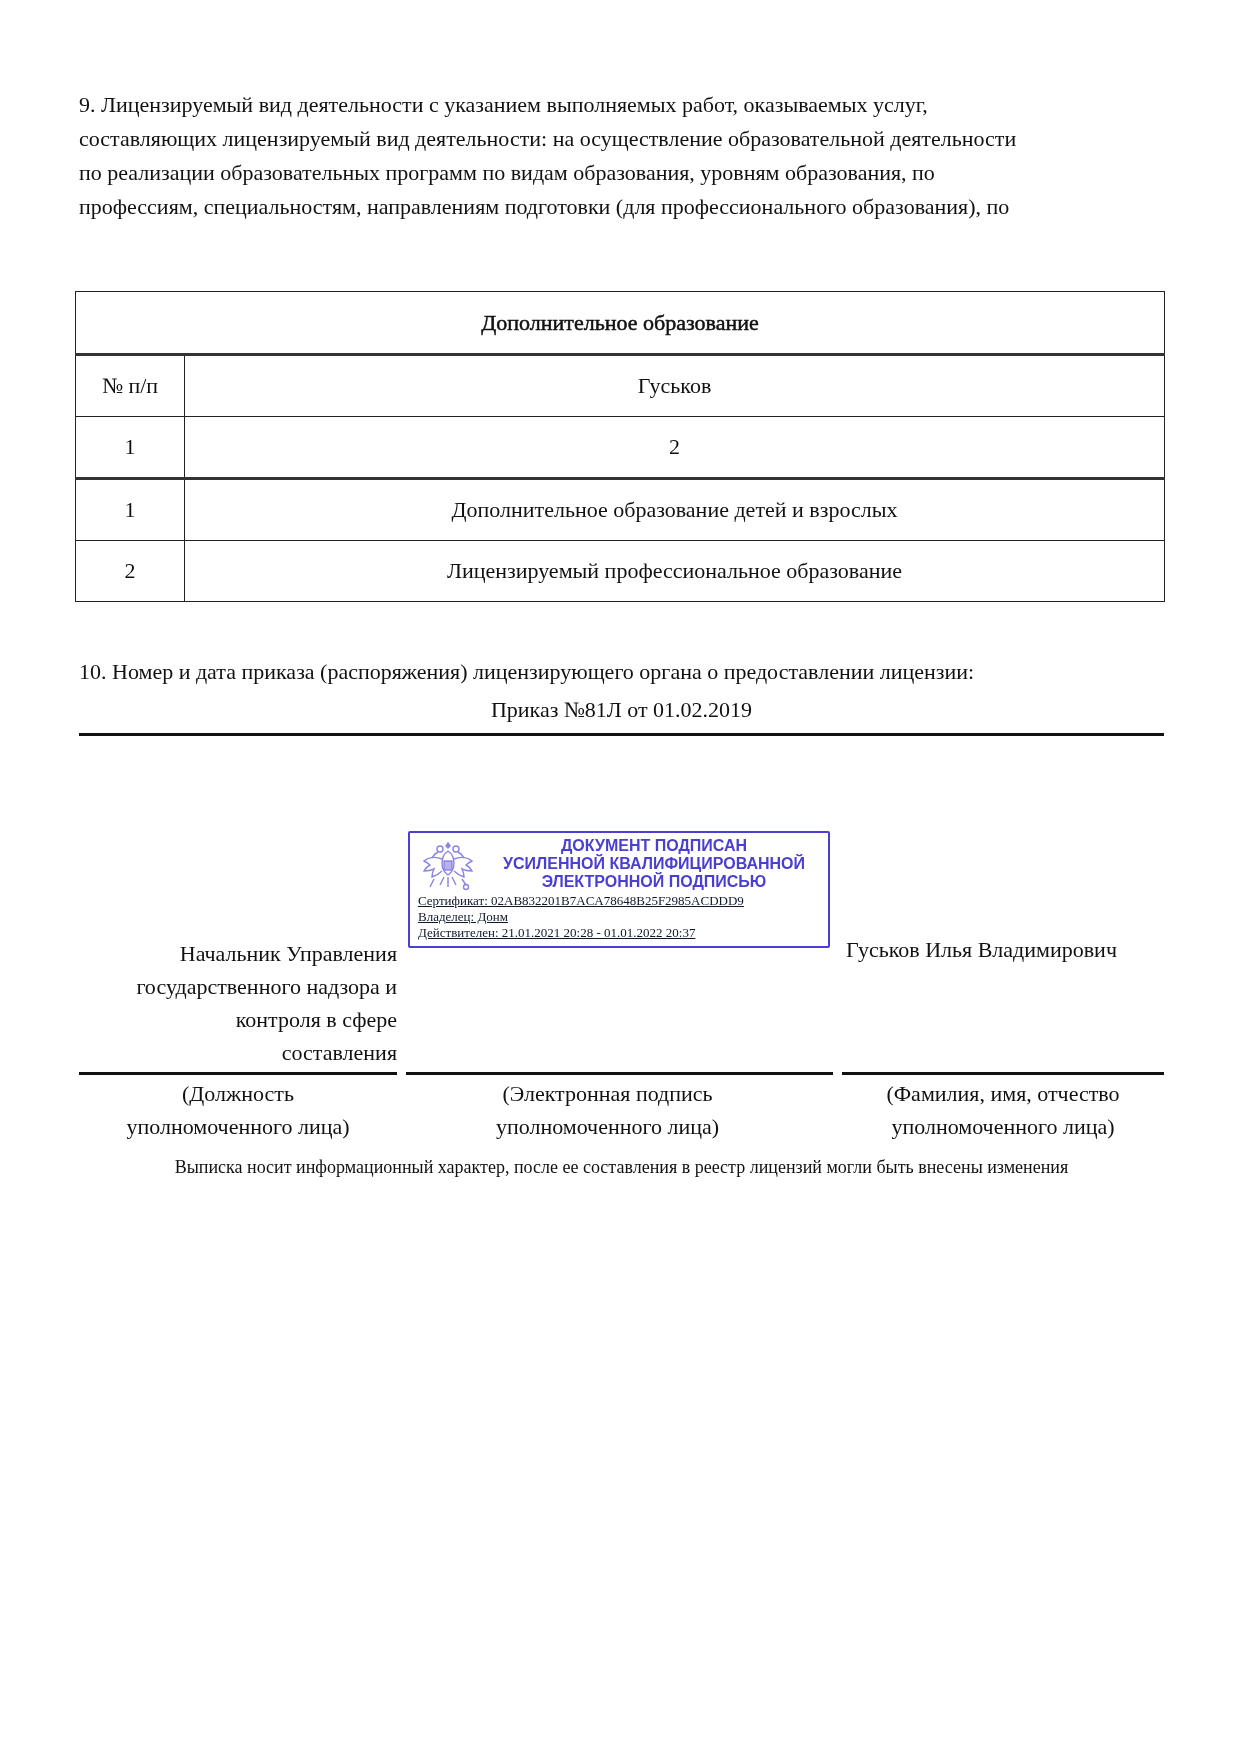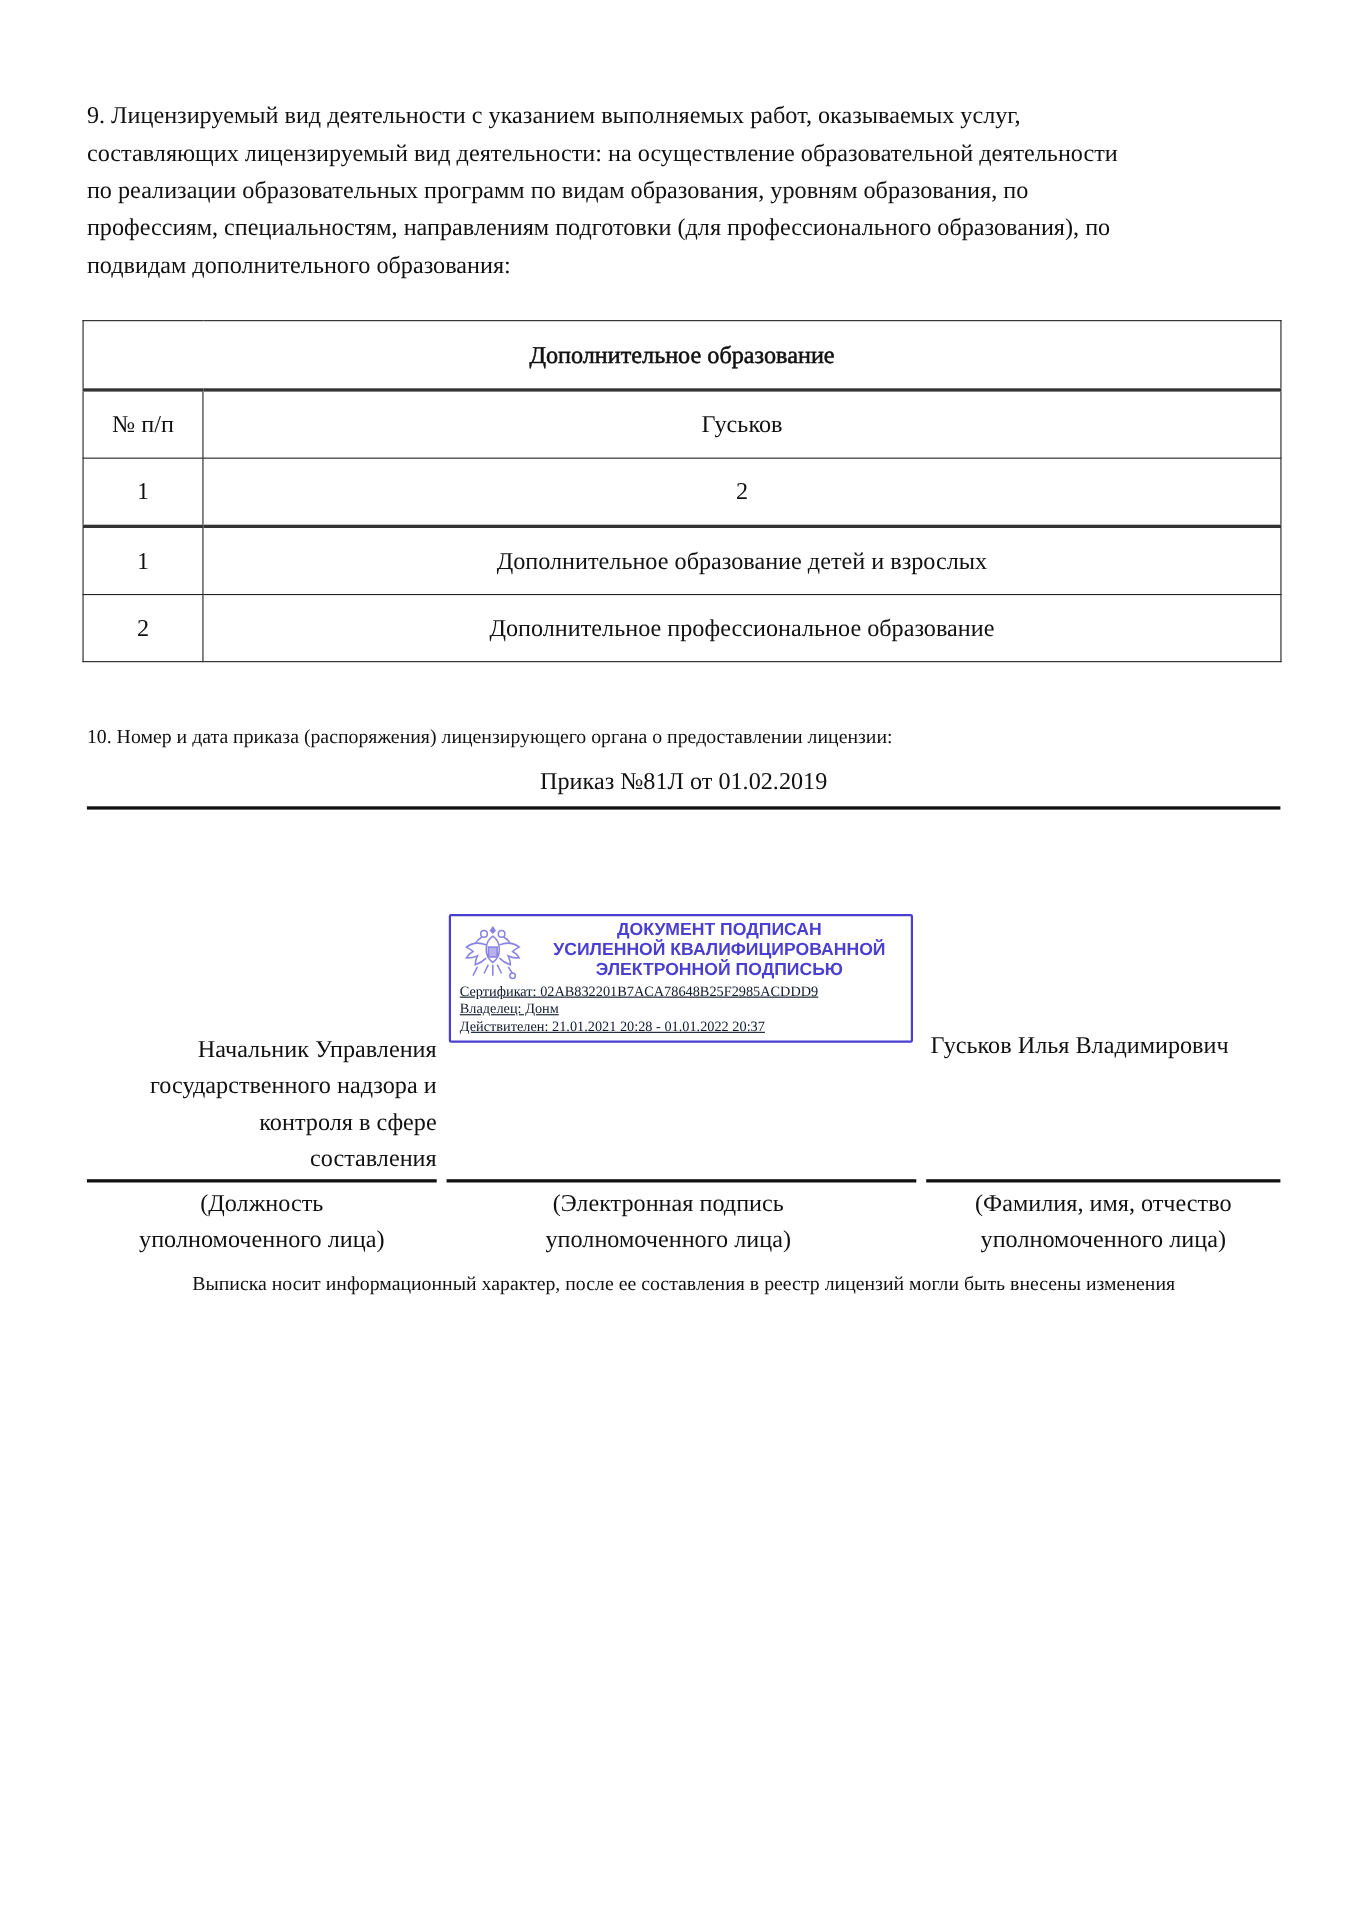--- a/index.html
+++ b/index.html
@@ -11,21 +11,21 @@
 
   table.lic { position: absolute; left: 75px; top: 291px; width: 1090px; border-collapse: collapse;
               font-size: 22px; }
   table.lic td { border: 1.5px solid #222; text-align: center; vertical-align: middle; padding: 0; }
   table.lic tr.caption td { height: 61px; font-weight: normal; -webkit-text-stroke: 0.5px #111; }
   table.lic tr td { height: 60px; }
   table.lic td.num { width: 108px; }
   table.lic tr.thick-top td { border-top: 3px solid #333; }
   table.lic tr.thick-top-2 td { border-top: 3px solid #333; }
 
-  .sec10 { left: 79px; top: 659px; font-size: 18px; white-space: nowrap; }
+  .sec10 { left: 79px; top: 659px; font-size: 22px; white-space: nowrap; }
   .order { left: 79px; top: 697px; width: 1085px; text-align: center; font-size: 22px; }
   .rule { height: 3px; background: #111; }
 
   .stamp { left: 408px; top: 831px; width: 418px; height: 113px; border: 2px solid #4a3fd0;
            border-radius: 2px; color: #4a3fd0; }
   .stamp .emblem { position: absolute; left: 10px; top: 6px; width: 56px; height: 56px; }
   .stamp .hdr { position: absolute; left: 72px; top: 4px; width: 344px; text-align: center;
                 font-family: "Liberation Sans", "DejaVu Sans", sans-serif; font-weight: bold;
                 font-size: 16px; line-height: 18px; }
   .stamp .cert { position: absolute; left: 8px; top: 60px; font-size: 13px; line-height: 16px;
@@ -42,21 +42,20 @@
   .note { left: 79px; top: 1157px; width: 1085px; text-align: center; font-size: 18px; white-space: nowrap; }
 </style>
 </head>
 <body>
 
 <div class="abs para">
   <span>9. Лицензируемый вид деятельности с указанием выполняемых работ, оказываемых услуг,</span>
   <span>составляющих лицензируемый вид деятельности: на осуществление образовательной деятельности</span>
   <span>по реализации образовательных программ по видам образования, уровням образования, по</span>
   <span>профессиям, специальностям, направлениям подготовки (для профессионального образования), по</span>
-  <span>подвидам дополнительного образования:</span>
 </div>
 
 <table class="lic">
   <tbody>
       <tr class="caption">
     <td colspan="2">Дополнительное образование</td>
   </tr>
   <tr class="thick-top">
     <td class="num">№ п/п</td>
     <td>Гуськов</td>
@@ -64,21 +63,21 @@
   <tr>
     <td class="num">1</td>
     <td>2</td>
   </tr>
   <tr class="thick-top-2">
     <td class="num">1</td>
     <td>Дополнительное образование детей и взрослых</td>
   </tr>
   <tr>
     <td class="num">2</td>
-    <td>Дополнительное профессиональное образование</td>
+    <td>Лицензируемый профессиональное образование</td>
   </tr>
 </tbody>
   </table>
 
 <div class="abs sec10">10. Номер и дата приказа (распоряжения) лицензирующего органа о предоставлении лицензии:</div>
 <div class="abs order">Приказ №81Л от 01.02.2019</div>
 <div class="abs rule" style="left:79px; top:733px; width:1085px;"></div>
 
 <div class="abs stamp">
   <svg class="emblem" viewBox="0 0 56 56">

